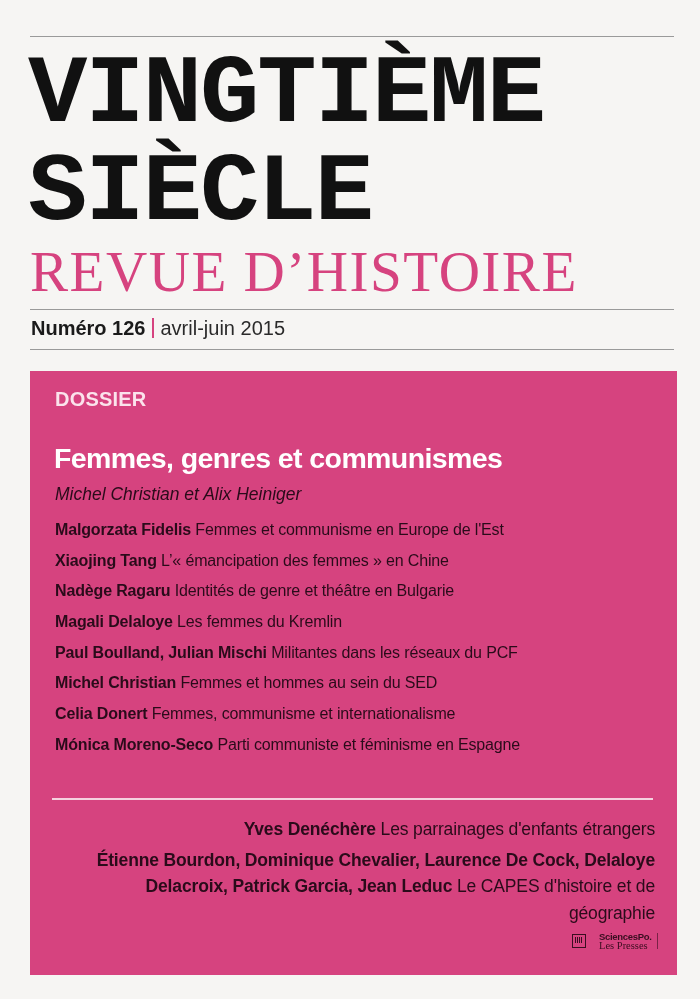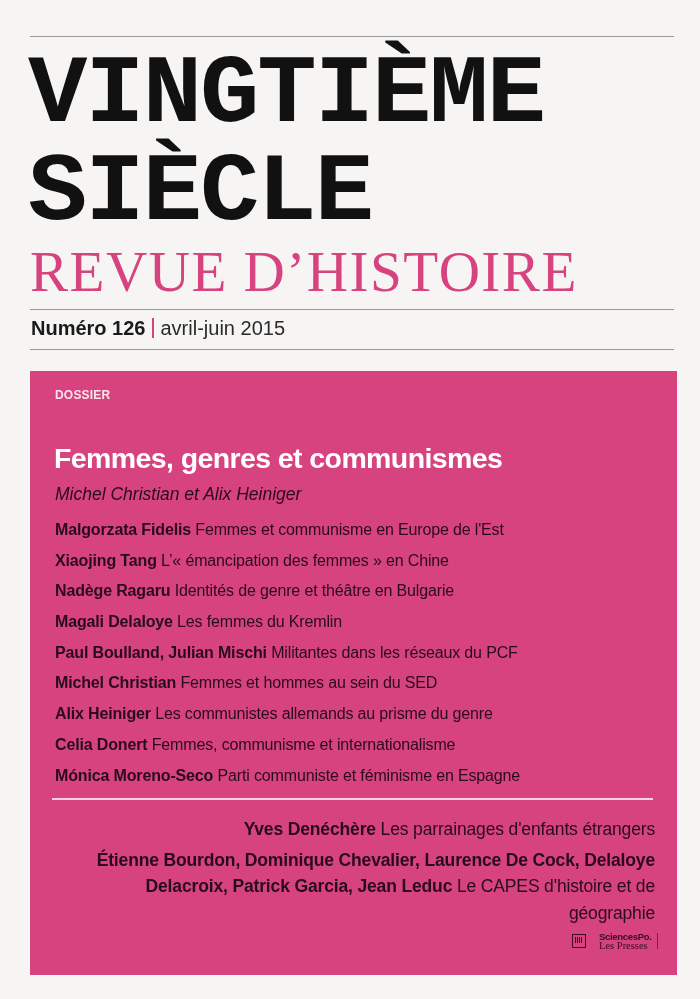--- a/index.html
+++ b/index.html
@@ -39,21 +39,21 @@
       display: inline-block; width: 2px; height: 20px; background: #d6437f;
       vertical-align: -3px; margin: 0 7px 0 6px;
     }
     .issue .date { color: #2a2a2a; }
     .panel {
       position: absolute; left: 30px; top: 371px; width: 647px; height: 604px;
       background: #d6437f;
     }
     .panel .label {
       position: absolute; left: 25px; top: 17px;
-      font-weight: bold; font-size: 12px; color: #fbe3ec; letter-spacing: 0.2px; text-align: center;
+      font-weight: bold; font-size: 20px; color: #fbe3ec; letter-spacing: 0.2px; text-align: center;
     }
     .panel .title {
       position: absolute; left: 24px; top: 71px;
       font-weight: bold; font-size: 28.5px; color: #ffffff; letter-spacing: -0.6px;
       white-space: nowrap;
     }
     .panel .editors {
       position: absolute; left: 25px; top: 113px;
       font-size: 17.5px; color: #2a0b1a; white-space: nowrap; font-style: italic;
     }
@@ -115,21 +115,20 @@
   <div class="title">Femmes, genres et communismes</div>
   <div class="editors">Michel Christian et Alix Heiniger</div>
 
   <ul class="articles">
     <li><b>Malgorzata Fidelis</b> <span>Femmes et communisme en Europe de l'Est</span></li>
     <li><b>Xiaojing Tang</b> <span>L’« émancipation des femmes » en Chine</span></li>
     <li><b>Nadège Ragaru</b> <span>Identités de genre et théâtre en Bulgarie</span></li>
     <li><b>Magali Delaloye</b> <span>Les femmes du Kremlin</span></li>
     <li><b>Paul Boulland, Julian Mischi</b> <span>Militantes dans les réseaux du PCF</span></li>
     <li><b>Michel Christian</b> <span>Femmes et hommes au sein du SED</span></li>
-    <li><b>Alix Heiniger</b> <span>Les communistes allemands au prisme du genre</span></li>
     <li><b>Celia Donert</b> <span>Femmes, communisme et internationalisme</span></li>
     <li><b>Mónica Moreno-Seco</b> <span>Parti communiste et féminisme en Espagne</span></li>
   </ul>
 
   <div class="divider"></div>
 
   <ul class="varia">
     <li><b>Yves Denéchère</b> <span>Les parrainages d'enfants étrangers</span></li>
     <li class="wrap"><b>Étienne Bourdon, Dominique Chevalier, Laurence De Cock, Delaloye Delacroix, Patrick Garcia, Jean Leduc</b> <span>Le CAPES d'histoire et de géographie</span></li>
   </ul>

